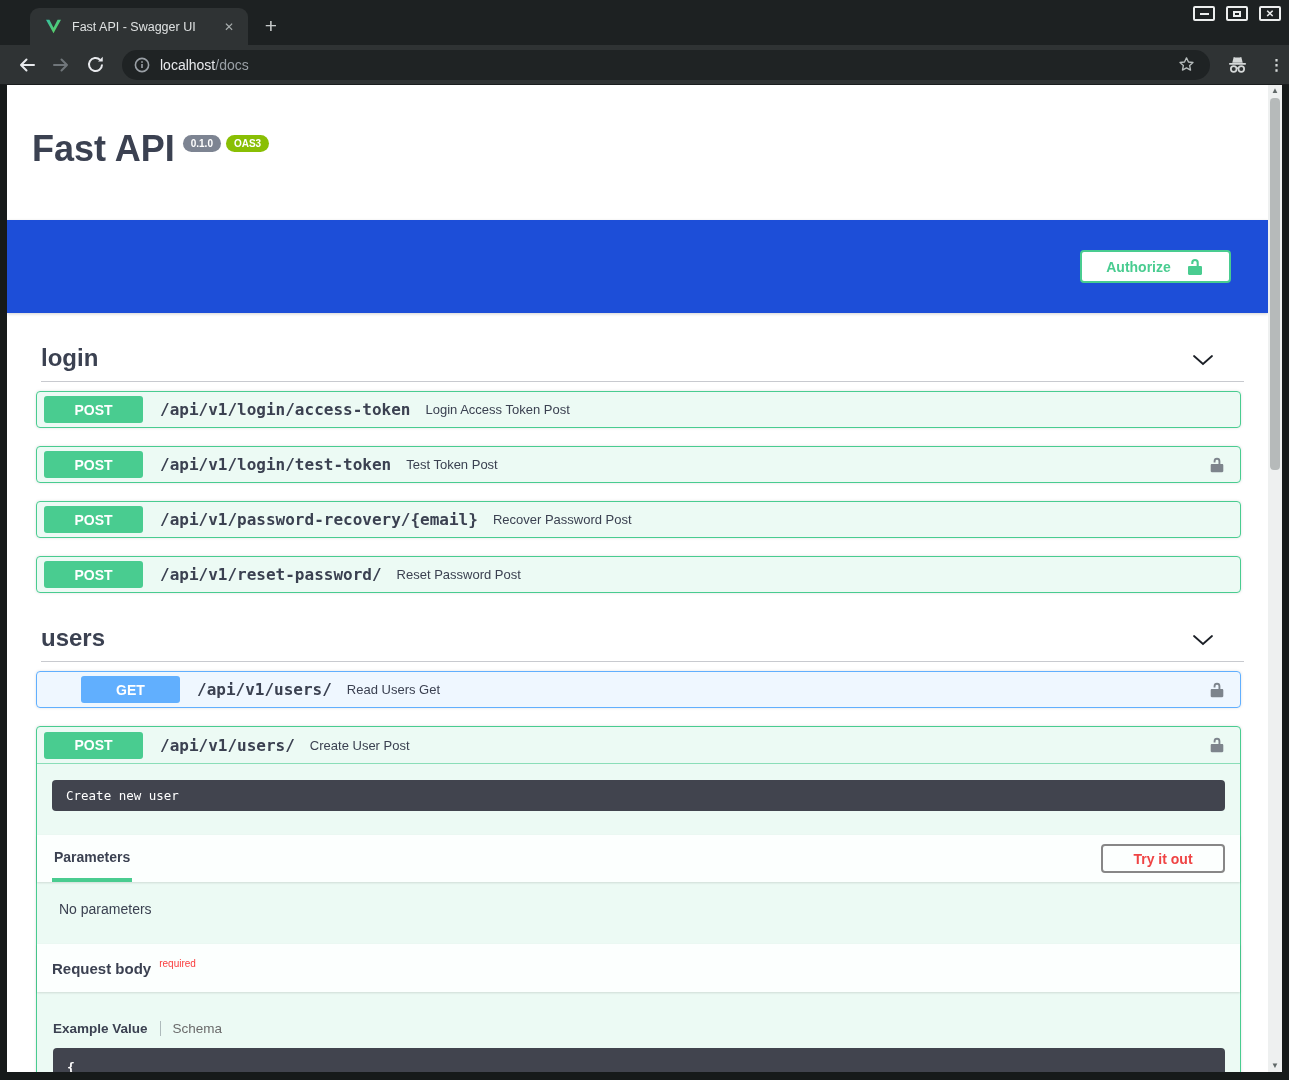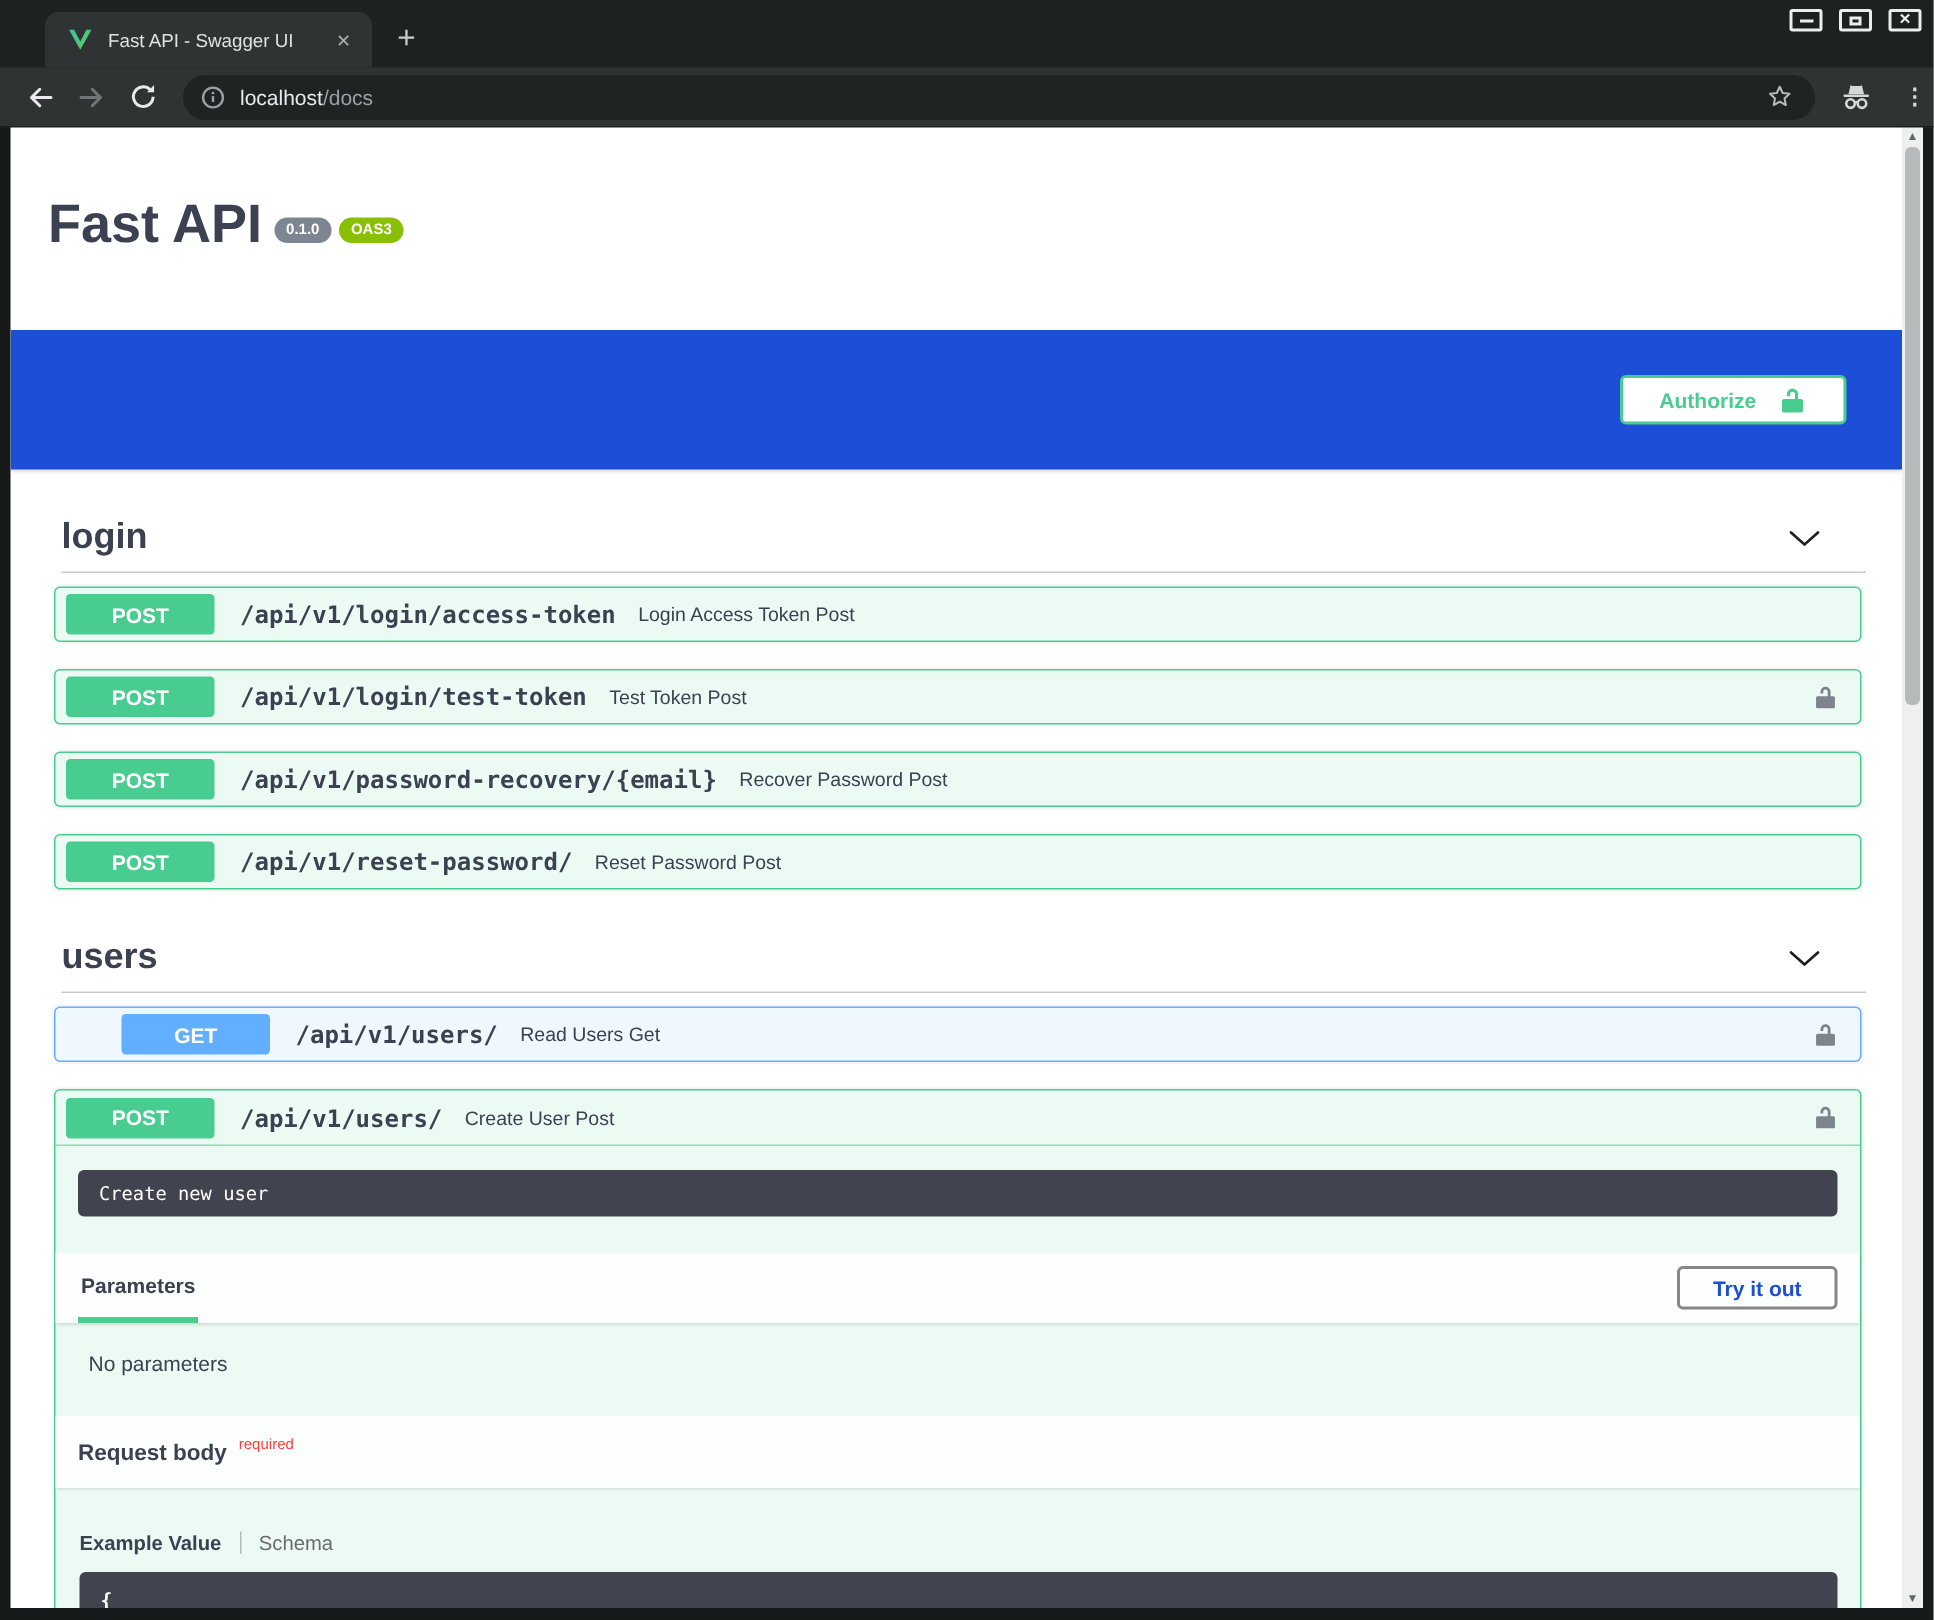--- a/index.html
+++ b/index.html
@@ -34,21 +34,21 @@
   .toolbar-right { display:flex; align-items:center; gap:20px; margin-left:16px; }
   .menu-dots { color:#d5d8d8; font-size:15px; font-weight:bold; letter-spacing:0; line-height:1; }
 
   
   .content { position:absolute; left:7px; top:85px; width:1261px; height:987px; background:#ffffff;
              overflow:hidden; color:#3b4151; }
 
   .info-block { padding:43px 0 0 25px; }
   .api-title { font-size:36px; font-weight:bold; color:#3b4151; display:inline-block; }
   .badge { display:inline-block; border-radius:57px; color:#ffffff; font-size:10px; font-weight:bold;
-           padding:3px 8px; vertical-align:top; position:relative; top:17px; margin-left:8px; }
+           padding:3px 8px; vertical-align:top; position:relative; top:7px; margin-left:8px; }
   .badge.version { background:#7d8492; }
   .badge.oas { background:#89bf04; margin-left:5px; }
   .spec-link { display:block; margin-top:7px; color:#4990e2; font-size:12.5px; text-decoration:none; }
 
   .scheme-container { margin-top:50px; width:100%; height:93px; background:#1d4ed8;
                       box-shadow:0 1px 3px rgba(0,0,0,0.18); display:flex; align-items:center;
                       justify-content:flex-end; padding-right:37px; }
   .authorize-btn { width:151px; height:33px; background:#ffffff; border:2px solid #49cc90;
                    border-radius:4px; color:#49cc90; font-size:14px; font-weight:bold;
                    display:flex; align-items:center; justify-content:center; gap:14px;
@@ -82,23 +82,23 @@
   .op-description { margin:16px 15px 0 15px; height:31px; background:#41444e; border-radius:4px;
                     color:#ffffff; font-family:"DejaVu Sans Mono","Liberation Mono",monospace;
                     font-size:12.5px; font-weight:normal; display:flex; align-items:center;
                     padding-left:14px; }
   .section-header { margin-top:24px; height:47px; background:rgba(255,255,255,0.85);
                     box-shadow:0 1px 2px rgba(0,0,0,0.12); display:flex; align-items:center;
                     padding:0 15px; }
   .tab-item { height:100%; display:flex; align-items:center; border-bottom:4px solid #49cc90;
               padding:0 2px; }
   .tab-item .tab-label { font-size:14px; font-weight:bold; color:#3b4151; }
-  .try-btn { margin-left:auto; width:107px; height:29px; background:transparent;
+  .try-btn { margin-left:auto; width:124px; height:29px; background:transparent;
              border:2px solid #878787; border-radius:4px; font-size:14px; font-weight:bold;
-             color:#1d4ed8; font-family:"Liberation Sans", sans-serif; cursor:pointer; }
+             color:#ef4444; font-family:"Liberation Sans", sans-serif; cursor:pointer; }
   .no-params { padding:19px 20px 27px 22px; font-size:14px; color:#3b4151; }
   .reqbody-header { height:48px; background:rgba(255,255,255,0.85);
                     box-shadow:0 1px 2px rgba(0,0,0,0.12); display:flex; align-items:center;
                     padding:0 15px; }
   .reqbody-label { font-size:15px; font-weight:bold; color:#3b4151; }
   .required-label { font-size:10px; color:#f93e3e; margin-left:8px; position:relative; top:-5px; }
   .ct-select { margin-left:auto; width:230px; height:31px; background:#ffffff;
                border:2px solid #41444e; border-radius:4px; box-shadow:0 1px 2px rgba(0,0,0,0.25);
                display:flex; align-items:center; padding:0 12px; cursor:pointer; }
   .ct-select .ct-value { font-size:14.5px; font-weight:bold; color:#3b4151; }

